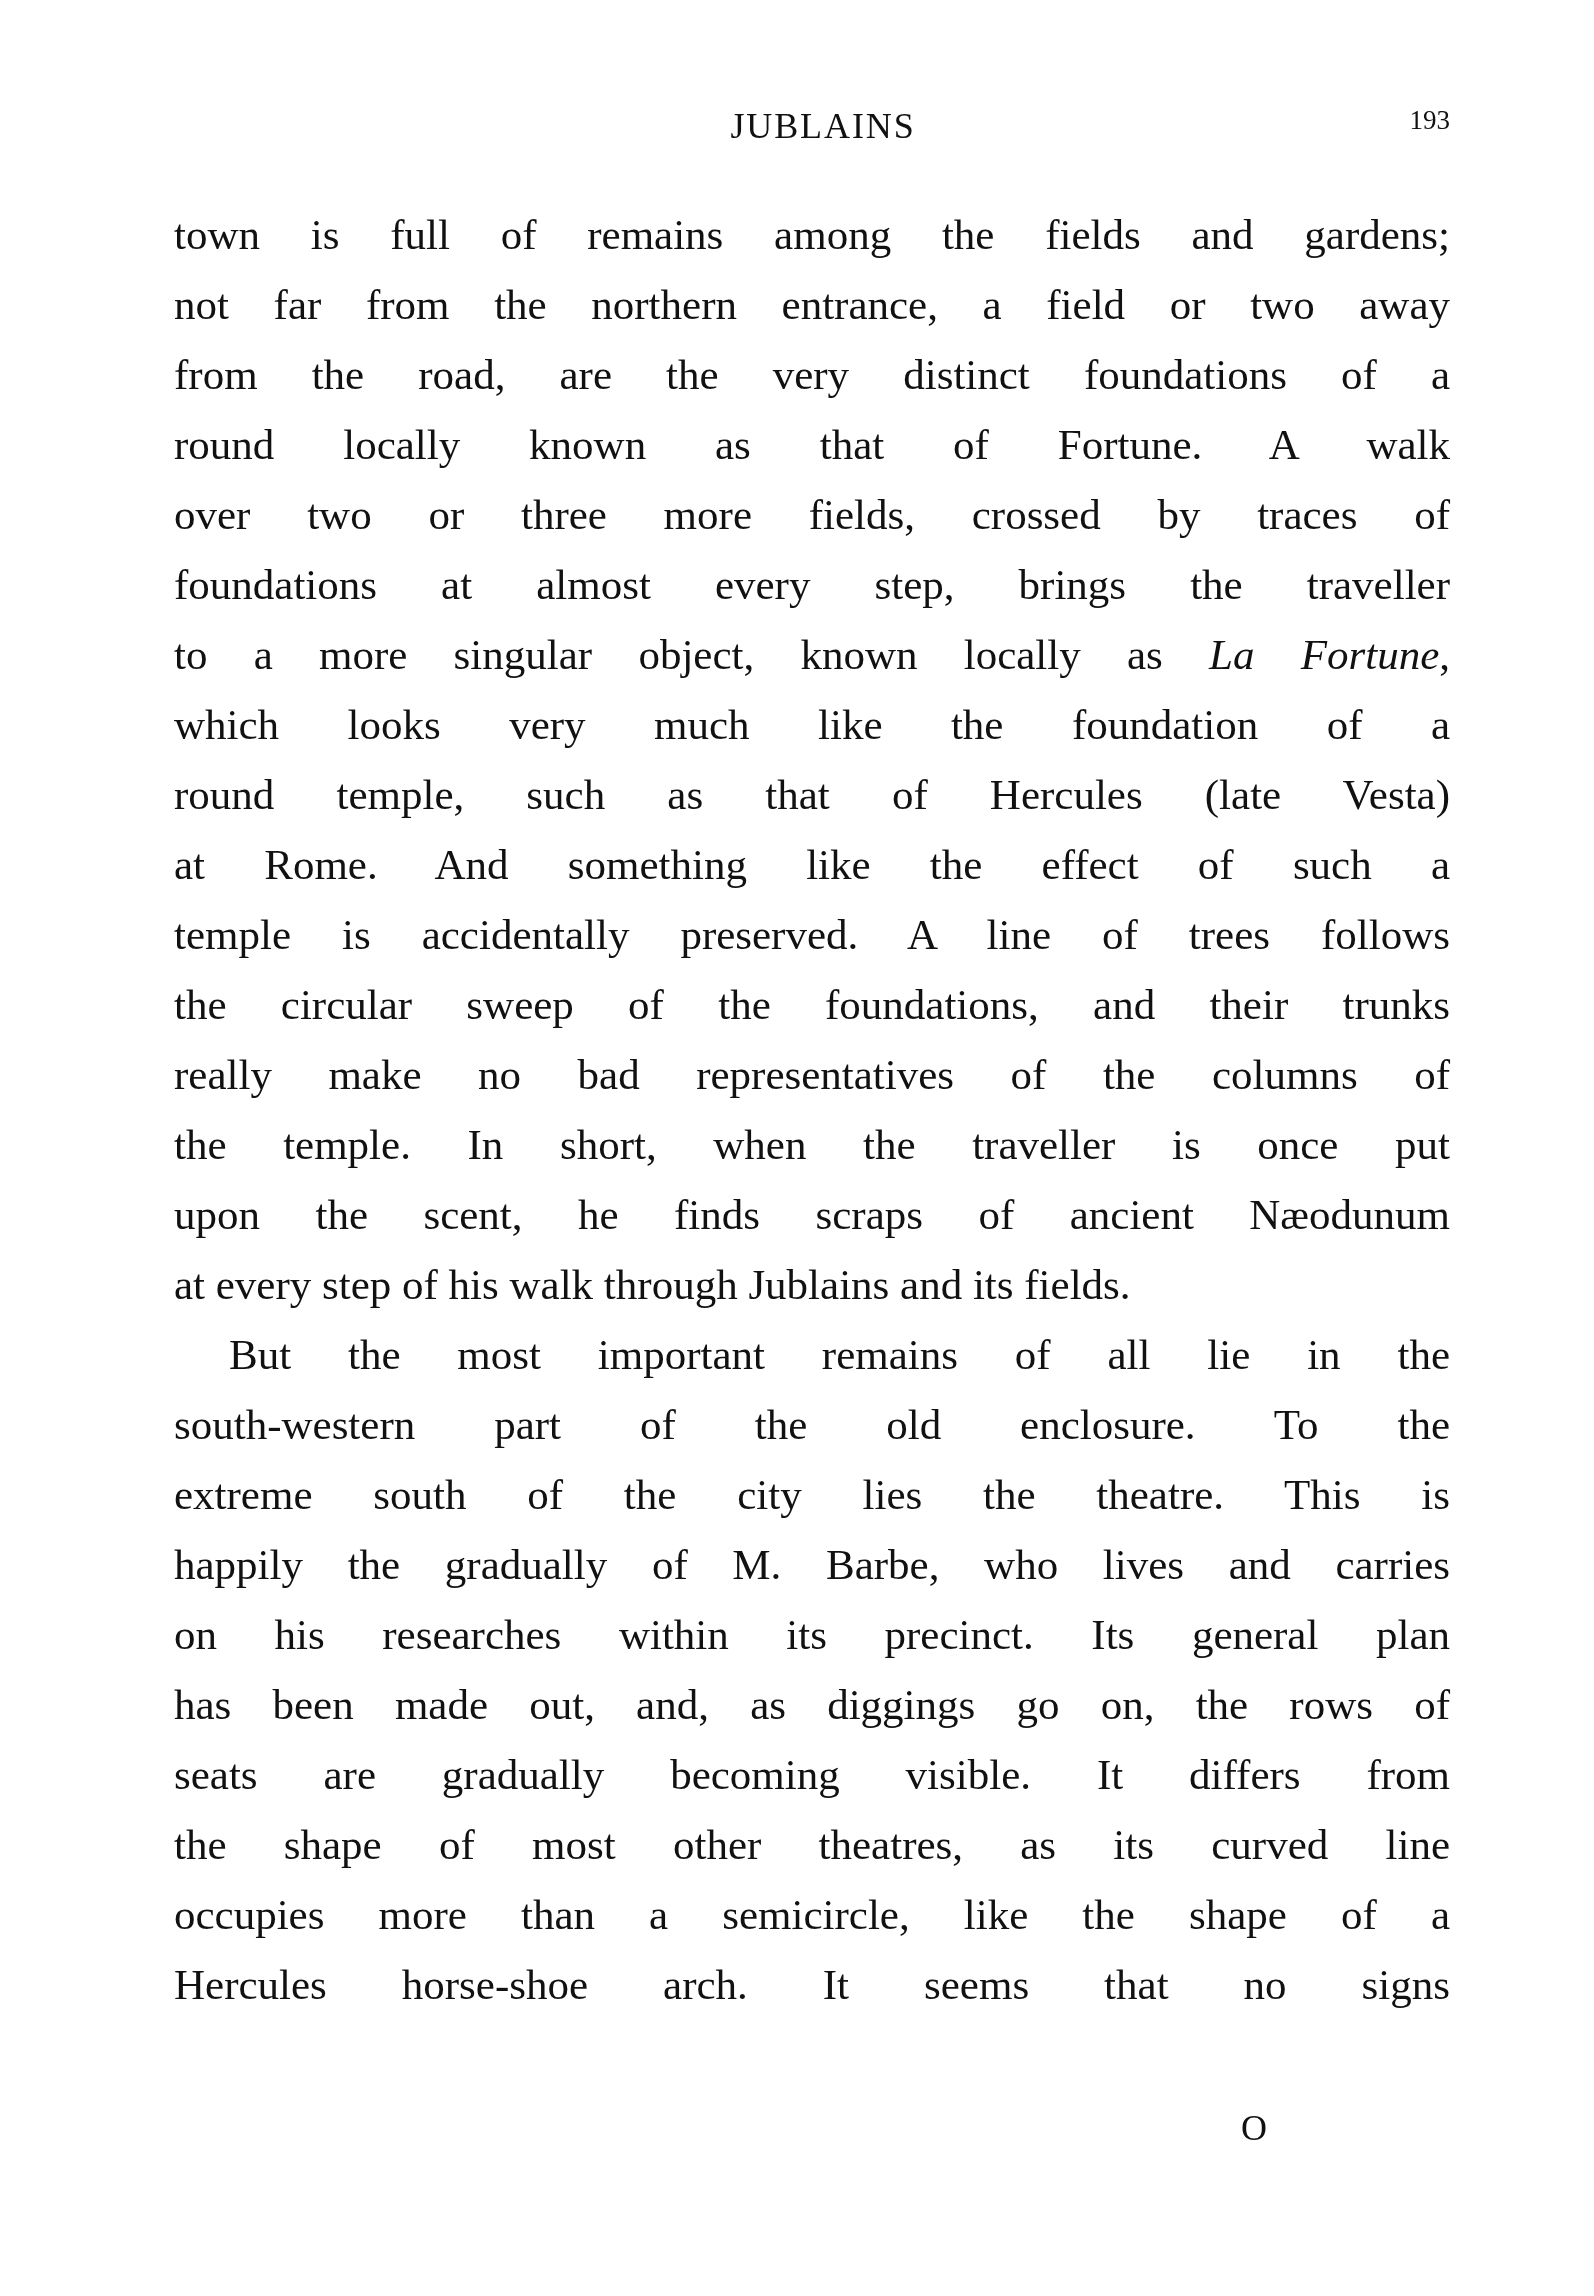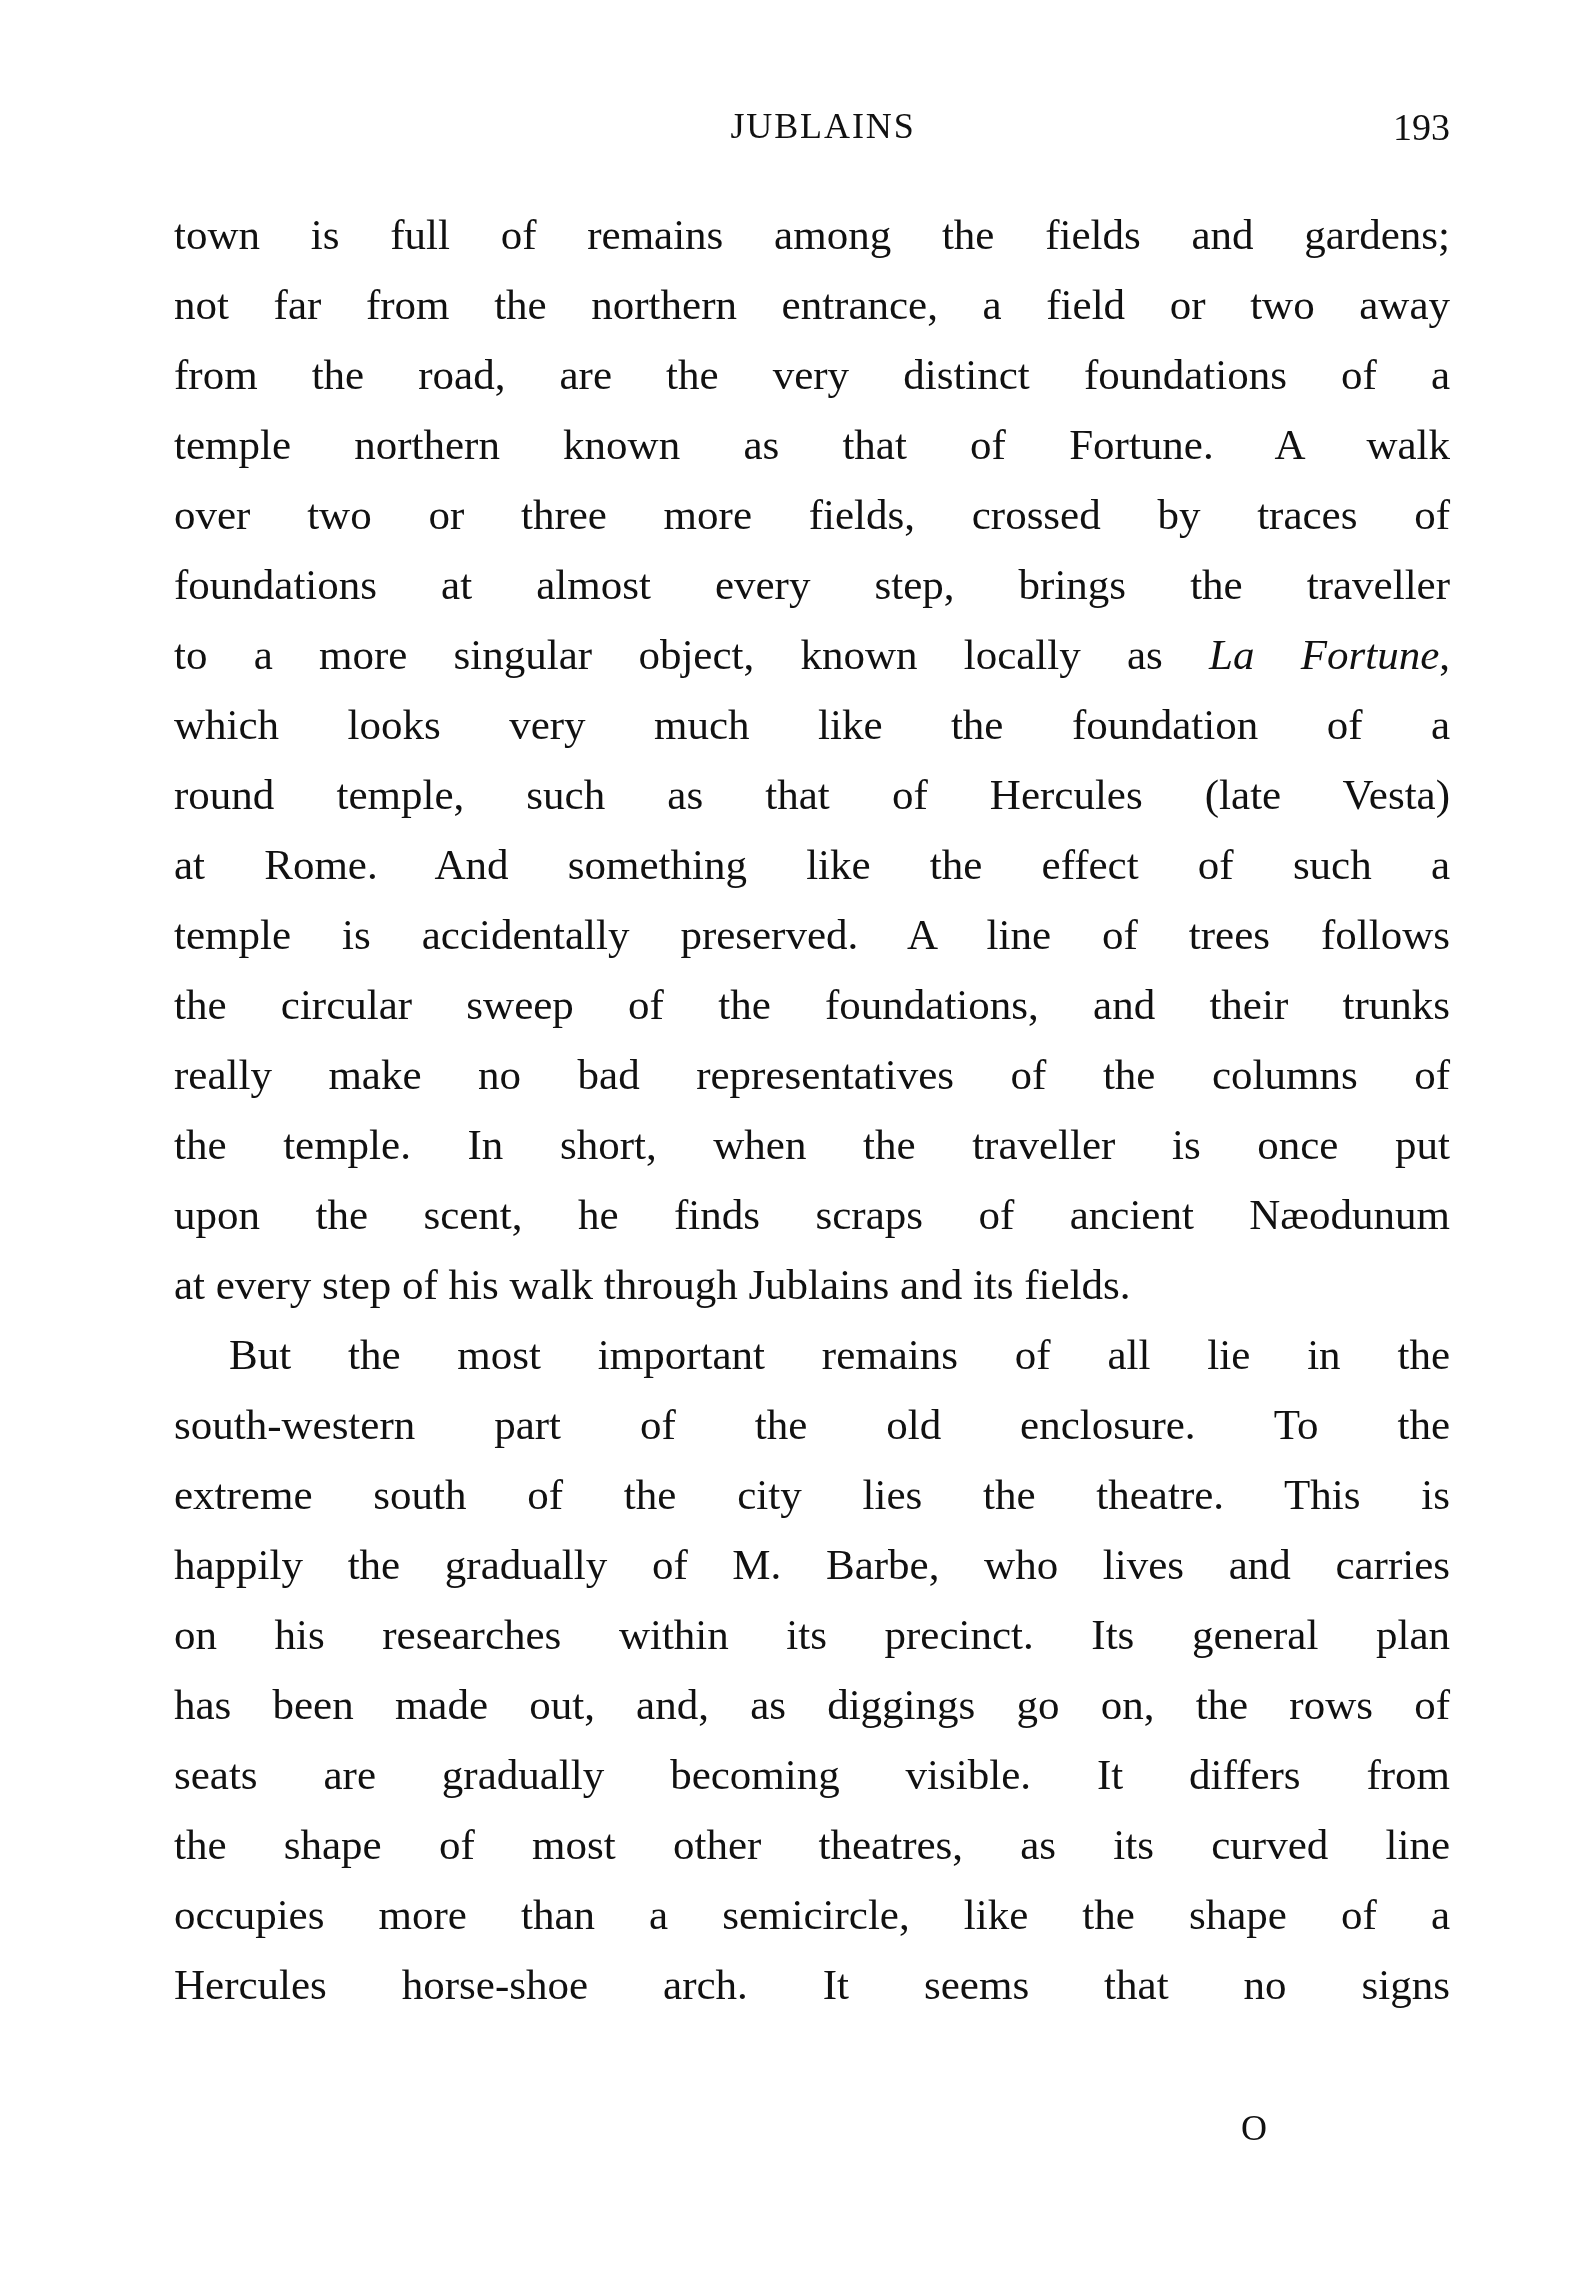--- a/index.html
+++ b/index.html
@@ -1,42 +1,42 @@
 <!DOCTYPE html>
 <html style="font-size:15px"><head>
 <meta charset="utf-8">
 <style>
   html, body { margin: 0; padding: 0; background: #ffffff; }
   body { width: 1594px; height: 2297px; position: relative; overflow: hidden;
          font-family: "Liberation Serif", "DejaVu Serif", serif; color: #111; }
   .header { position: absolute; top: 105px; left: 174px; width: 1276px; height: 56px; }
   .running-title { position: absolute; left: 0; right: 16px; text-align: center;
                    font-size: 36px; letter-spacing: 1.9px; top: 0; padding-left: 38px; }
-  .page-number { position: absolute; right: 0; top: 0; font-size: 38px; }
+  .page-number { position: absolute; right: 0; top: 0; font-size: 27px; }
   .body-text { position: absolute; top: 200px; left: 174px; width: 1276px; }
   .line { height: 70px; line-height: 70px; font-size: 43px; white-space: nowrap;
           text-align: justify; text-align-last: justify; }
   .line.indent { padding-left: 55px; }
   .line.last { text-align-last: justify; }
   .line em { font-style: italic; }
   .signature { position: absolute; top: 2107px; left: 1241px; font-size: 36px; }
 </style>
 </head>
 <body>
 
 <div class="header">
   <div class="running-title">JUBLAINS</div>
   <div class="page-number">193</div>
 </div>
 
 <div class="body-text">
   <div class="line">town is full of remains among the fields and gardens;</div>
   <div class="line">not far from the northern entrance, a field or two away</div>
   <div class="line">from the road, are the very distinct foundations of a</div>
-  <div class="line">temple northern known as that of Fortune. A walk</div>
+  <div class="line">round locally known as that of Fortune. A walk</div>
   <div class="line">over two or three more fields, crossed by traces of</div>
   <div class="line">foundations at almost every step, brings the traveller</div>
   <div class="line"><span>to a more singular object, known locally as </span><em>La Fortune</em><span>,</span></div>
   <div class="line">which looks very much like the foundation of a</div>
   <div class="line">round temple, such as that of Hercules (late Vesta)</div>
   <div class="line">at Rome. And something like the effect of such a</div>
   <div class="line">temple is accidentally preserved. A line of trees follows</div>
   <div class="line">the circular sweep of the foundations, and their trunks</div>
   <div class="line">really make no bad representatives of the columns of</div>
   <div class="line">the temple. In short, when the traveller is once put</div>

